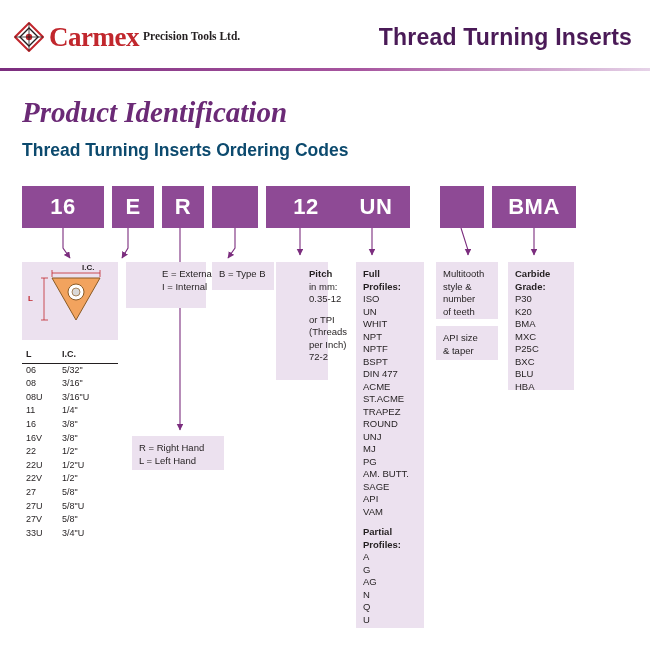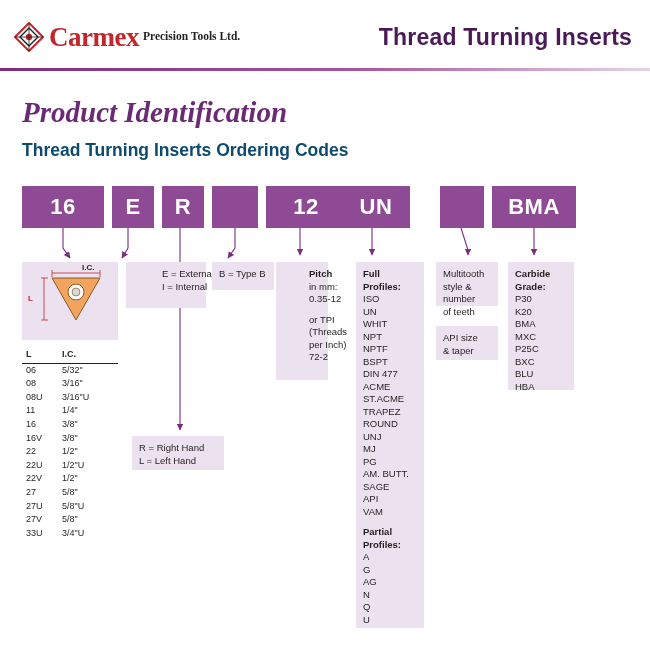--- a/index.html
+++ b/index.html
@@ -337,21 +337,21 @@
   <span class="spacer"></span>
   <span class="ttl">Partial Profiles:</span>
   <span class="list-line">A</span>
   <span class="list-line">G</span>
   <span class="list-line">AG</span>
   <span class="list-line">N</span>
   <span class="list-line">Q</span>
   <span class="list-line">U</span>
 </div>
 
-<div class="desc" style="left:436px; top:262px; width:62px; height:44px;">
+<div class="desc" style="left:436px; top:262px; width:62px; height:57px;">
   <span class="list-line">Multitooth</span>
   <span class="list-line">style &amp;</span>
   <span class="list-line">number</span>
   <span class="list-line">of teeth</span>
 </div>
 
 <div class="desc" style="left:436px; top:326px; width:62px; height:34px;">
   <span class="list-line">API size</span>
   <span class="list-line">&amp; taper</span>
 </div>

